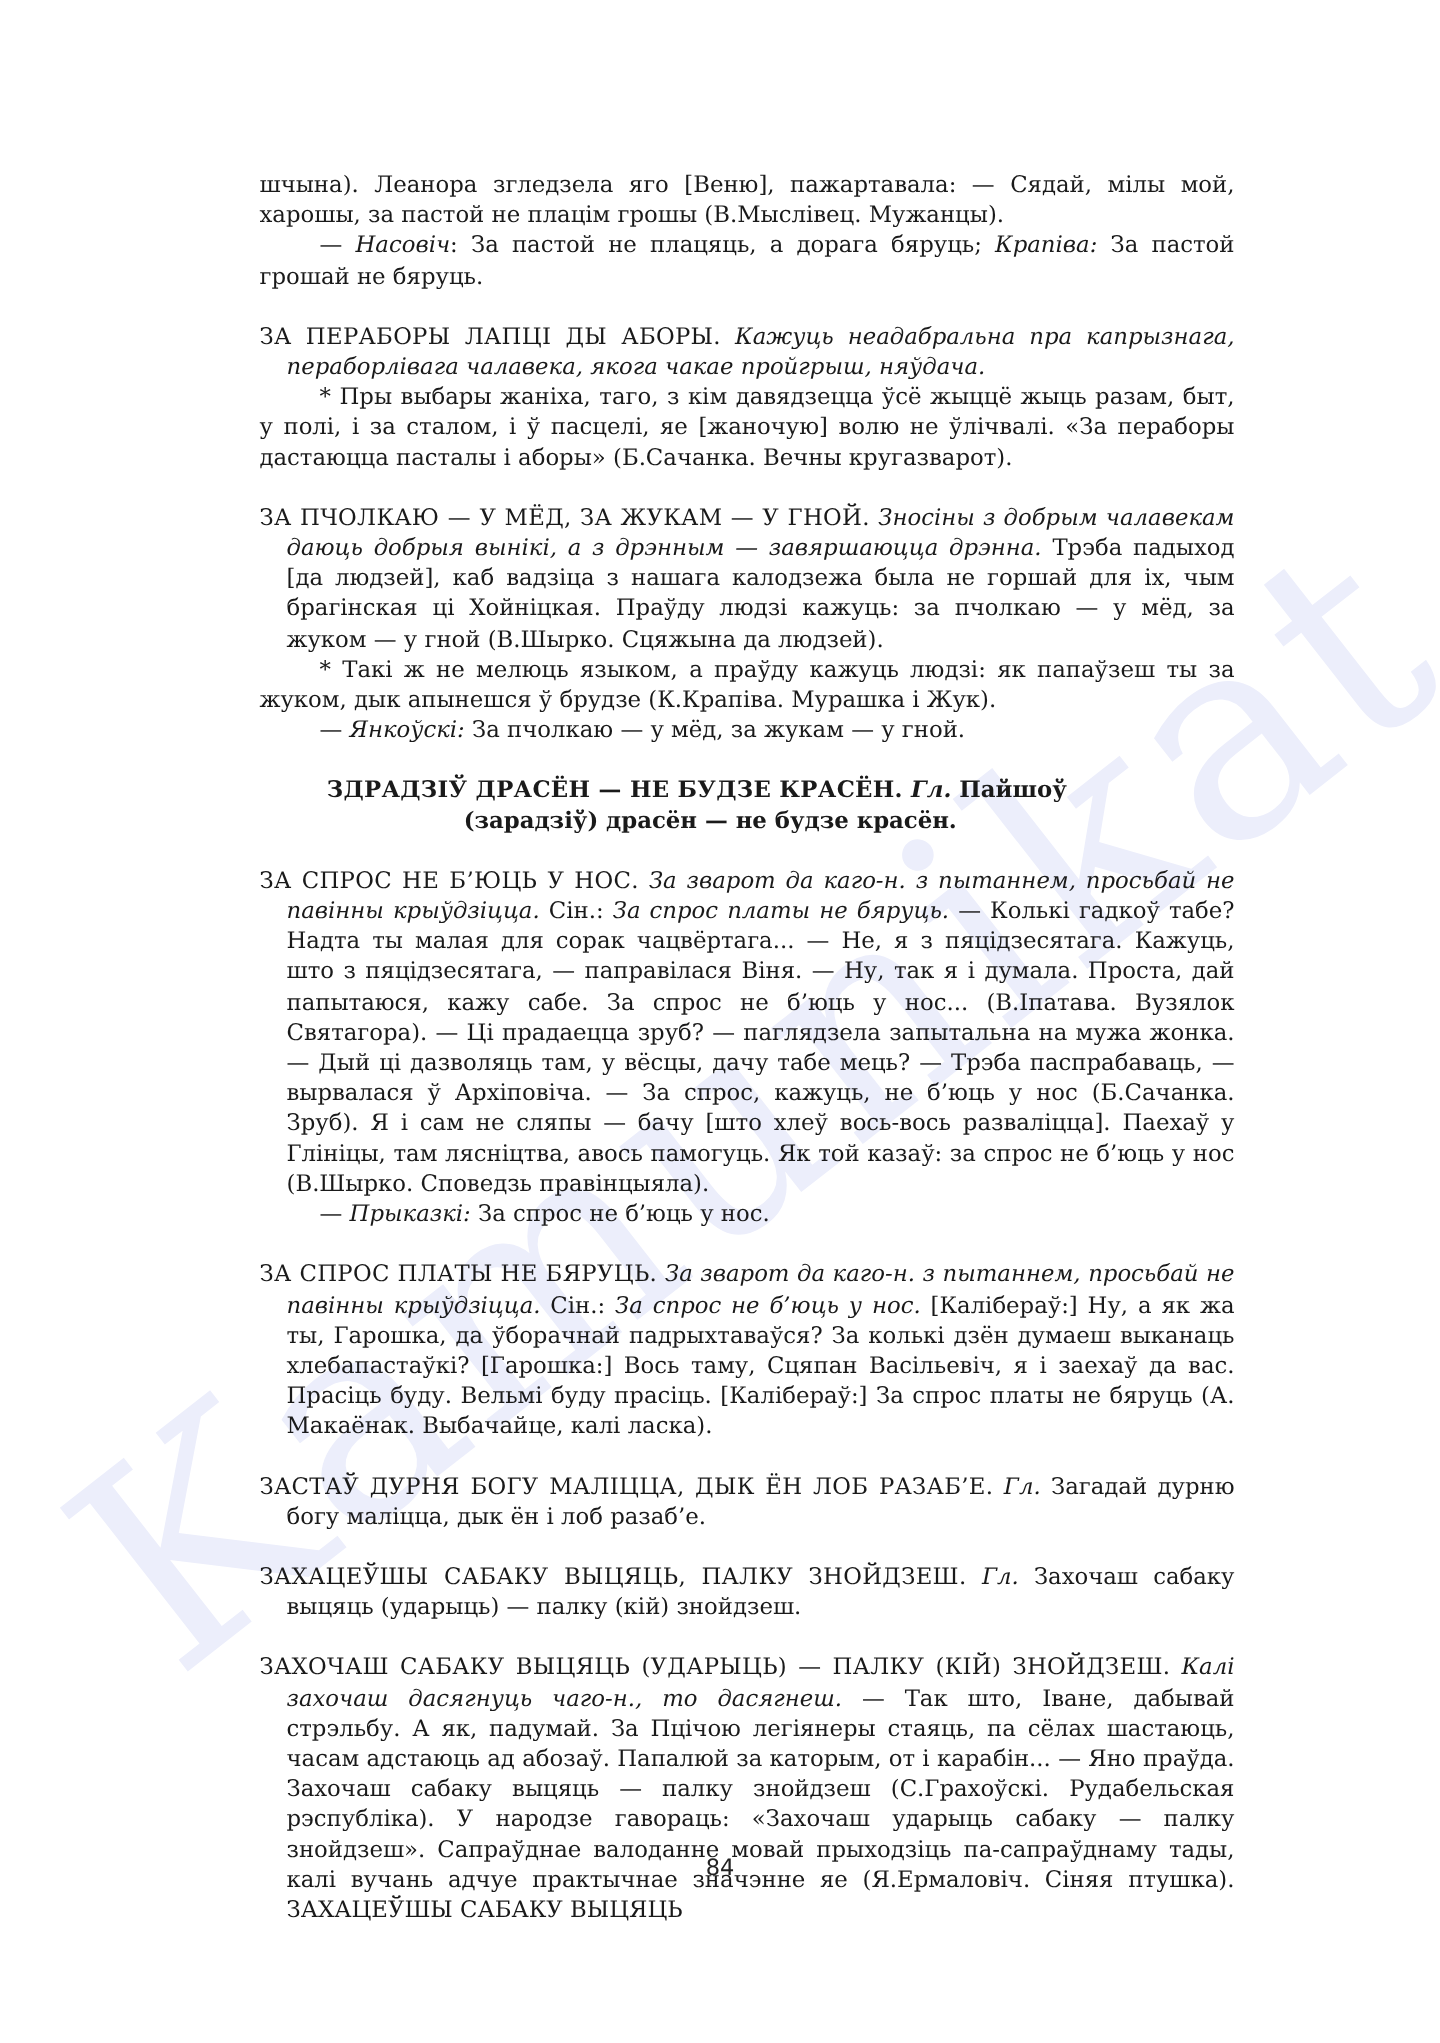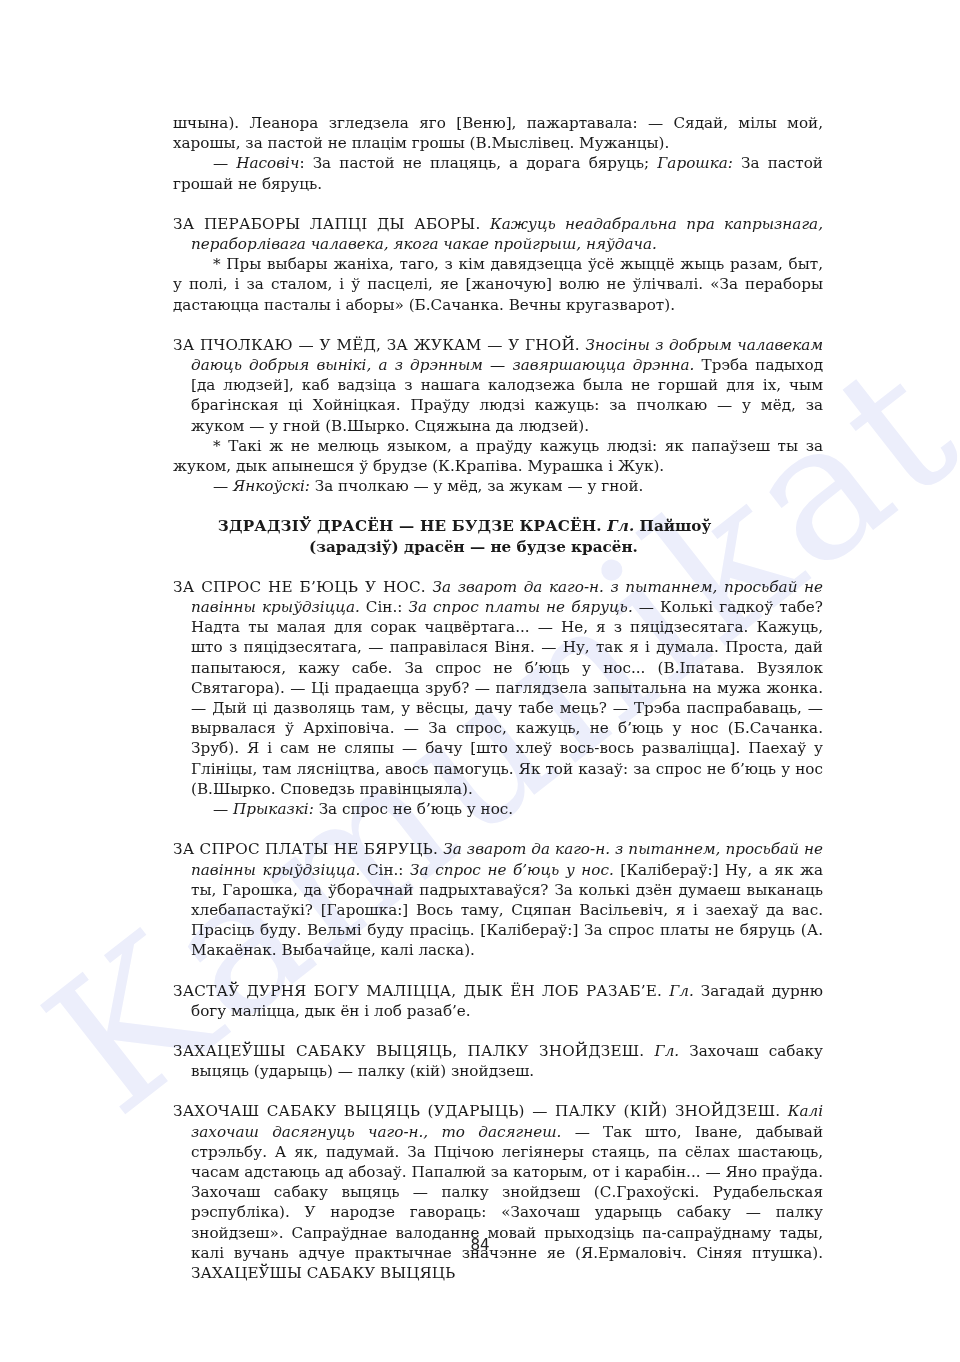--- a/index.html
+++ b/index.html
@@ -20,21 +20,21 @@
   .pagenum { position: absolute; left: 0; width: 960px; top: 1236px; text-align: center;
              font-family: "DejaVu Sans", sans-serif; font-size: 15px; color: #222; z-index: 1; }
 </style>
 </head>
 <body>
 
 <div class="watermark">Kamunikat.org</div>
 
 <div class="page" id="page">
     <p class="p cont"><span>шчына). Леанора згледзела яго [Веню], пажартавала: — Сядай, мілы мой, харошы, за пастой не плацім грошы (В.Мыслівец. Мужанцы).</span></p>
-    <p class="p note"><span>— </span><em>Насовіч</em><span>: За пастой не плацяць, а дорага бяруць; </span><em>Гарошка:</em><span> За пастой грошай не бяруць.</span></p>
+    <p class="p note"><span>— </span><em>Насовіч</em><span>: За пастой не плацяць, а дорага бяруць; </span><em>Крапіва:</em><span> За пастой грошай не бяруць.</span></p>
     <p class="p entry"><span class="head">ЗА ПЕРАБОРЫ ЛАПЦІ ДЫ АБОРЫ. </span><em>Кажуць неадабральна пра капрызнага, пераборлівага чалавека, якога чакае пройгрыш, няўдача.</em></p>
     <p class="p note"><span>* Пры выбары жаніха, таго, з кім давядзецца ўсё жыццё жыць разам, быт, у полі, і за сталом, і ў пасцелі, яе [жаночую] волю не ўлічвалі. «За пераборы дастаюцца пасталы і аборы» (Б.Сачанка. Вечны кругазварот).</span></p>
     <p class="p entry"><span class="head">ЗА ПЧОЛКАЮ — У МЁД, ЗА ЖУКАМ — У ГНОЙ. </span><em>Зносіны з добрым чалавекам даюць добрыя вынікі, а з дрэнным — завяршаюцца дрэнна.</em><span> Трэба падыход [да людзей], каб вадзіца з нашага калодзежа была не горшай для іх, чым брагінская ці Хойніцкая. Праўду людзі кажуць: за пчолкаю — у мёд, за жуком — у гной (В.Шырко. Сцяжына да людзей).</span></p>
     <p class="p note"><span>* Такі ж не мелюць языком, а праўду кажуць людзі: як папаўзеш ты за жуком, дык апынешся ў брудзе (К.Крапіва. Мурашка і Жук).</span></p>
     <p class="p note"><span>— </span><em>Янкоўскі:</em><span> За пчолкаю — у мёд, за жукам — у гной.</span></p>
     <p class="p entry" style="width: 565px; text-align: center; font-weight: bold;"><span class="head">ЗДРАДЗІЎ ДРАСЁН — НЕ БУДЗЕ КРАСЁН. </span><em>Гл.</em><span> Пайшоў (зарадзіў) драсён — не будзе красён.</span></p>
     <p class="p entry"><span class="head">ЗА СПРОС НЕ Б’ЮЦЬ У НОС. </span><em>За зварот да каго-н. з пытаннем, просьбай не павінны крыўдзіцца.</em><span> Сін.: </span><em>За спрос платы не бяруць.</em><span> — Колькі гадкоў табе? Надта ты малая для сорак чацвёртага... — Не, я з пяцідзесятага. Кажуць, што з пяцідзесятага, — паправілася Віня. — Ну, так я і думала. Проста, дай папытаюся, кажу сабе. За спрос не б’юць у нос... (В.Іпатава. Вузялок Святагора). — Ці прадаецца зруб? — паглядзела запытальна на мужа жонка. — Дый ці дазволяць там, у вёсцы, дачу табе мець? — Трэба паспрабаваць, — вырвалася ў Архіповіча. — За спрос, кажуць, не б’юць у нос (Б.Сачанка. Зруб). Я і сам не сляпы — бачу [што хлеў вось-вось разваліцца]. Паехаў у Глініцы, там лясніцтва, авось памогуць. Як той казаў: за спрос не б’юць у нос (В.Шырко. Споведзь правінцыяла).</span></p>
     <p class="p note"><span>— </span><em>Прыказкі:</em><span> За спрос не б’юць у нос.</span></p>
     <p class="p entry"><span class="head">ЗА СПРОС ПЛАТЫ НЕ БЯРУЦЬ. </span><em>За зварот да каго-н. з пытаннем, просьбай не павінны крыўдзіцца.</em><span> Сін.: </span><em>За спрос не б’юць у нос.</em><span> [Каліберaў:] Ну, а як жа ты, Гарошка, да ўборачнай падрыхтаваўся? За колькі дзён думаеш выканаць хлебапастаўкі? [Гарошка:] Вось таму, Сцяпан Васільевіч, я і заехаў да вас. Прасіць буду. Вельмі буду прасіць. [Каліберaў:] За спрос платы не бяруць (А. Макаёнак. Выбачайце, калі ласка).</span></p>
     <p class="p entry"><span class="head">ЗАСТАЎ ДУРНЯ БОГУ МАЛІЦЦА, ДЫК ЁН ЛОБ РАЗАБ’Е. </span><em>Гл.</em><span> Загадай дурню богу маліцца, дык ён і лоб разаб’е.</span></p>

